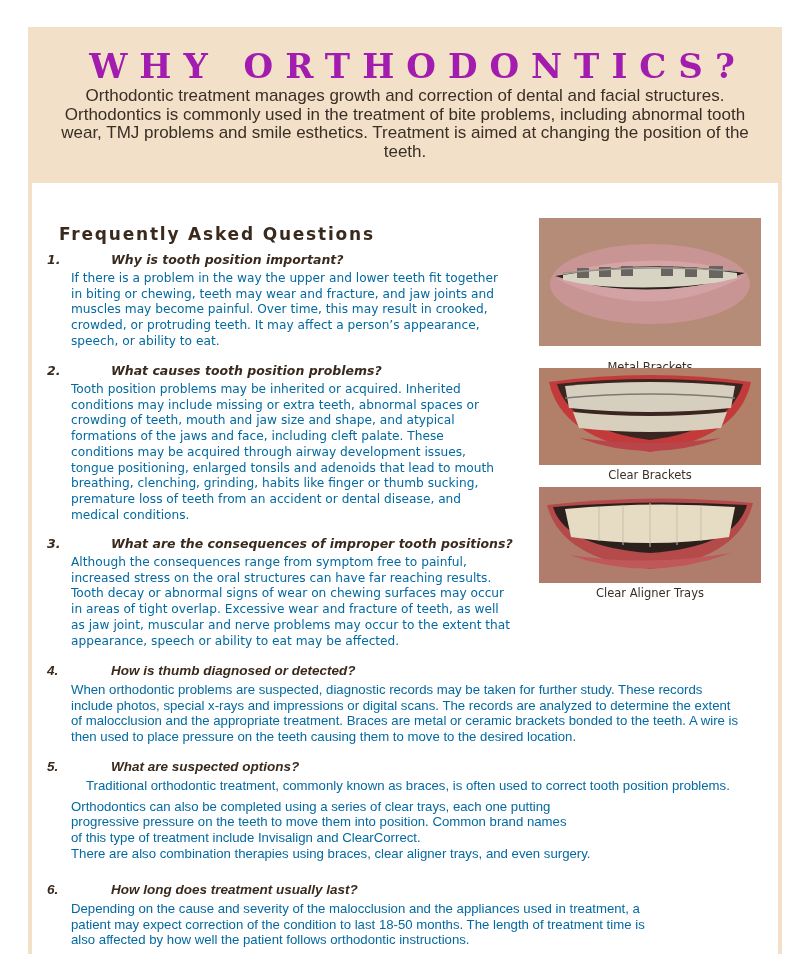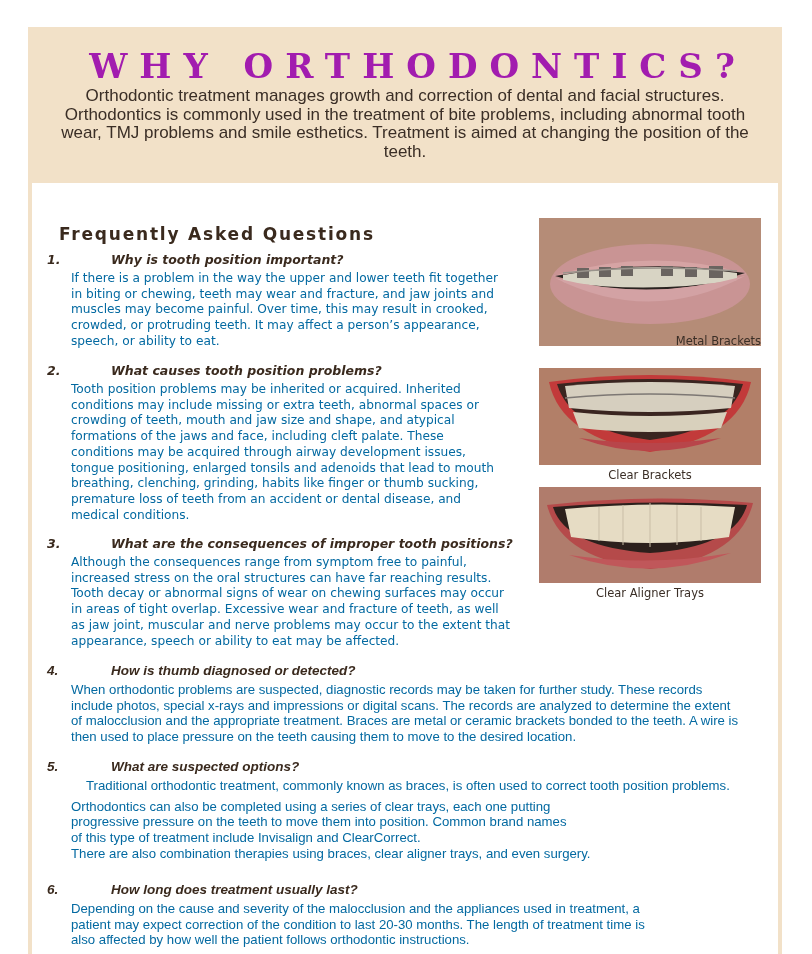--- a/index.html
+++ b/index.html
@@ -83,21 +83,21 @@
         <p style="margin-bottom:5px;margin-left:15px;">Traditional orthodontic treatment, commonly known as braces, is often used to correct tooth position problems.</p>
         <p style="width:505px; ">Orthodontics can also be completed using a series of clear trays, each one putting progressive pressure on the teeth to move them into position. Common brand names of this type of treatment include Invisalign and ClearCorrect.</p>
         <p>There are also combination therapies using braces, clear aligner trays, and even surgery.</p>
       </div>
     </div>
 
     <div class="q" style="top:699px; width:720px;">
       <span class="num cond-q">6.</span>
       <span class="qt cond-q">How long does treatment usually last?</span>
       <div class="ans cond" style="width:590px;">
-        <p>Depending on the cause and severity of the malocclusion and the appliances used in treatment, a patient may expect correction of the condition to last 20-30 months. The length of treatment time is also affected by how well the patient follows orthodontic instructions.</p>
+        <p>Depending on the cause and severity of the malocclusion and the appliances used in treatment, a patient may expect correction of the condition to last 18-50 months. The length of treatment time is also affected by how well the patient follows orthodontic instructions.</p>
       </div>
     </div>
 
     <div class="photos">
 
       <div class="photo" style="top:0; height:128px; background:#b48a74;">
         <svg width="222" height="128" viewBox="0 0 222 128">
           <rect width="222" height="128" fill="#b58c77"></rect>
           <ellipse cx="111" cy="66" rx="100" ry="40" fill="#c99494"></ellipse>
           <path d="M14 58 Q111 28 208 56 Q111 72 14 58 Z" fill="#d6a4a4"></path>
@@ -108,21 +108,21 @@
               <rect x="60" y="49" width="12" height="10"></rect>
             <rect x="82" y="48" width="12" height="10"></rect>
               <rect x="122" y="48" width="12" height="10"></rect>
             <rect x="146" y="49" width="12" height="10"></rect>
               <rect x="170" y="48" width="14" height="12"></rect>
           </g>
           <path d="M24 55 Q111 46 198 53" stroke="#9a948c" stroke-width="1.5" fill="none"></path>
           <path d="M16 60 Q111 108 206 58 Q111 84 16 60 Z" fill="#d3a2a4"></path>
         </svg>
       </div>
-      <div class="cap" style="top:116px;text-align:right;">Metal Brackets</div>
+      <div class="cap" style="top:142px;">Metal Brackets</div>
 
       <div class="photo" style="top:150px; height:97px;">
         <svg width="222" height="97" viewBox="0 0 222 97">
           <rect width="222" height="97" fill="#b27f68"></rect>
           <path d="M10 14 Q111 0 212 14 Q200 70 111 84 Q22 70 10 14 Z" fill="#c23a3a"></path>
           <path d="M18 16 Q111 6 204 16 Q190 62 111 72 Q32 62 18 16 Z" fill="#3a2520"></path>
           <path d="M26 18 Q111 10 196 18 L192 40 Q111 48 30 40 Z" fill="#d6cfbf"></path>
           <path d="M34 44 Q111 52 188 44 L182 60 Q111 68 40 60 Z" fill="#d8d0bc"></path>
           <path d="M26 30 Q111 22 196 30" stroke="#7d7874" stroke-width="1.5" fill="none"></path>
           <path d="M40 70 Q111 96 182 70 Q111 80 40 70 Z" fill="#b8454a"></path>

